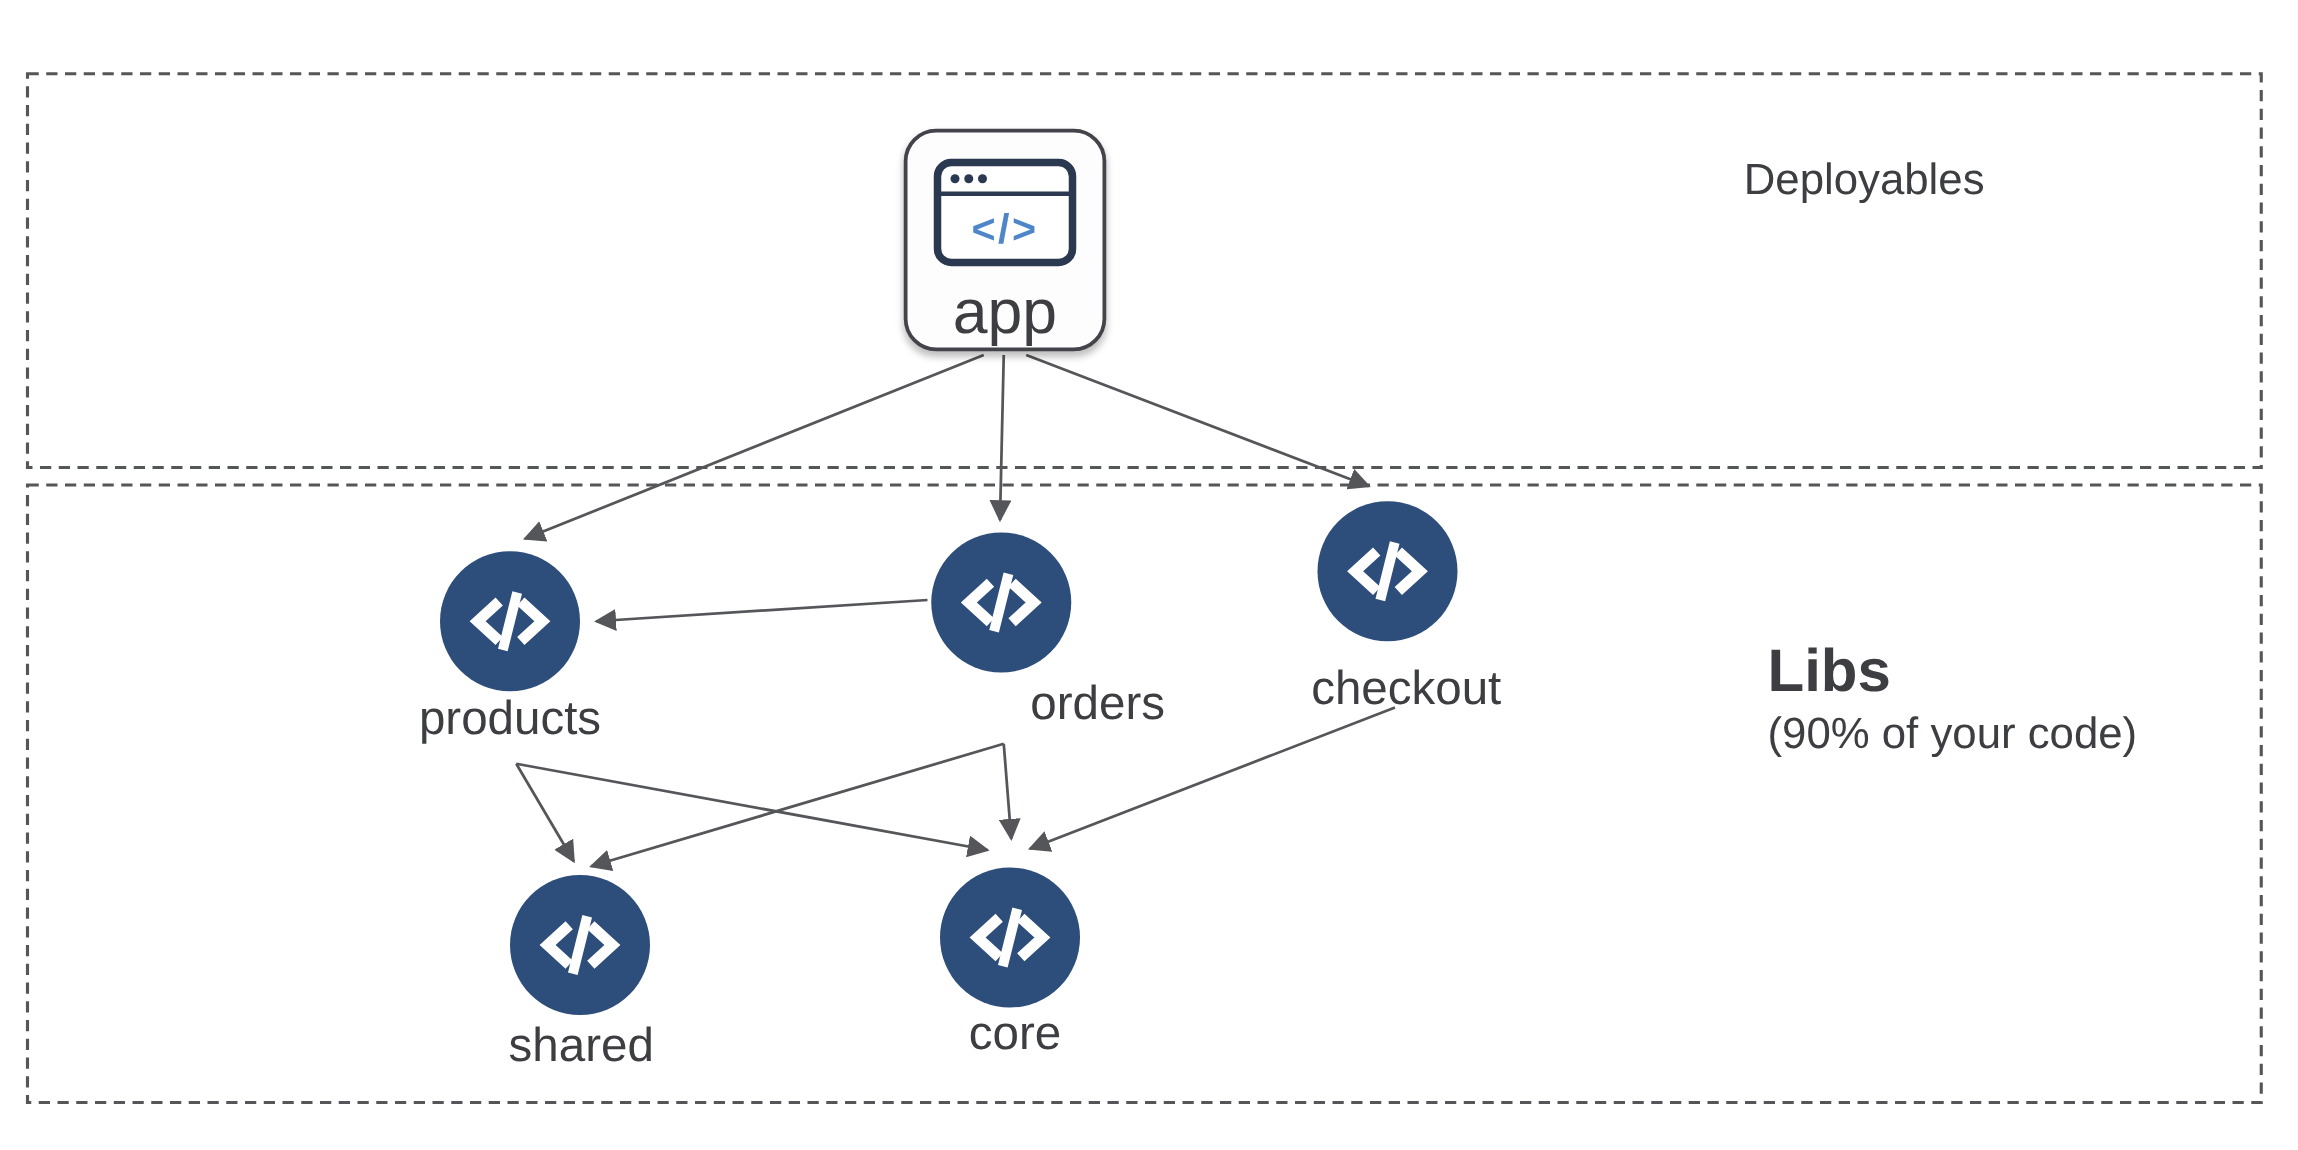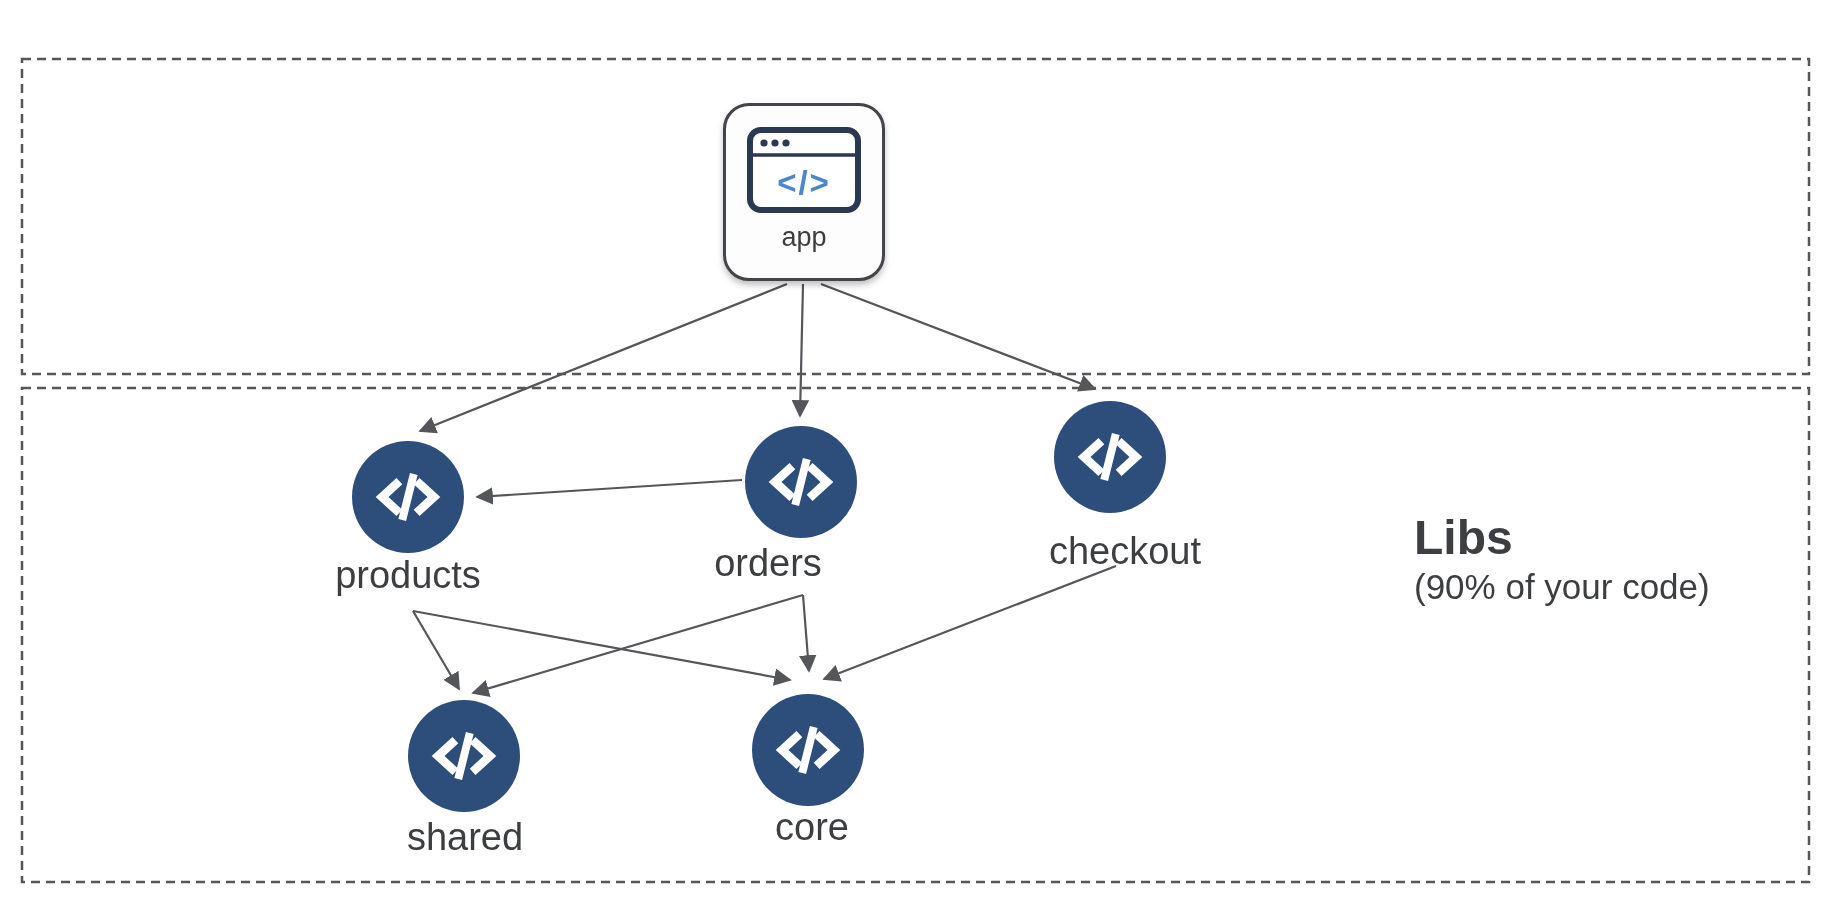--- a/index.html
+++ b/index.html
@@ -10,21 +10,21 @@
   .layer { position:absolute; left:0; top:0; }
 
   
   .app-node {
     position:absolute; left:723px; top:103px; width:162px; height:178px;
     background:#fdfdfd; border:3px solid #43444a; border-radius:26px;
     box-shadow:0 4px 6px rgba(0,0,0,0.25);
     display:flex; flex-direction:column; align-items:center; box-sizing:border-box;
   }
   .app-node .browser-icon { margin-top:20px; }
-  .app-label { margin-top:10px; font-size:27px; color:#3d3e42; line-height:1; }
+  .app-label { margin-top:10px; font-size:50px; color:#3d3e42; line-height:1; }
 
   
   .node-circle {
     position:absolute; width:112px; height:112px; border-radius:50%;
     background:#2d4d7a; display:flex; align-items:center; justify-content:center;
   }
   .node-label {
     position:absolute; width:240px; text-align:center;
     font-size:38px; color:#3d3e42; line-height:1.05;
   }
@@ -102,25 +102,26 @@
   </div>
   <div class="node-circle" style="left:752px; top:694px;">
     <svg width="82" height="72" viewBox="0 0 100 100">
       <polyline points="38,28 14,50 38,72" stroke="#ffffff" stroke-width="12" fill="none"></polyline>
       <polyline points="62,28 86,50 62,72" stroke="#ffffff" stroke-width="12" fill="none"></polyline>
       <line x1="58" y1="18" x2="42" y2="82" stroke="#ffffff" stroke-width="11"></line>
     </svg>
   </div>
 
   <div class="node-label" style="left:288px; top:556px;">products</div>
-  <div class="node-label" style="left:648px; top:544px;">orders</div>
+  <div class="node-label" style="left:692px; top:544px;text-align:right;">orders</div>
   <div class="node-label" style="left:1005px; top:516px;margin-top:16px;">checkout</div>
   <div class="node-label" style="left:345px; top:818px;">shared</div>
   <div class="node-label" style="left:692px; top:808px;">core</div>
 
   <div class="section-heading" style="left:1395px; top:122px;">
+    <div class="section-sub">Deployables</div>
   </div>
   <div class="section-heading" style="left:1395px; top:510px;margin-left:19px;">
     <div class="section-title">Libs</div>
     <div class="section-sub">(90% of your code)</div>
   </div>
 
 </div>
 
 </body></html>

